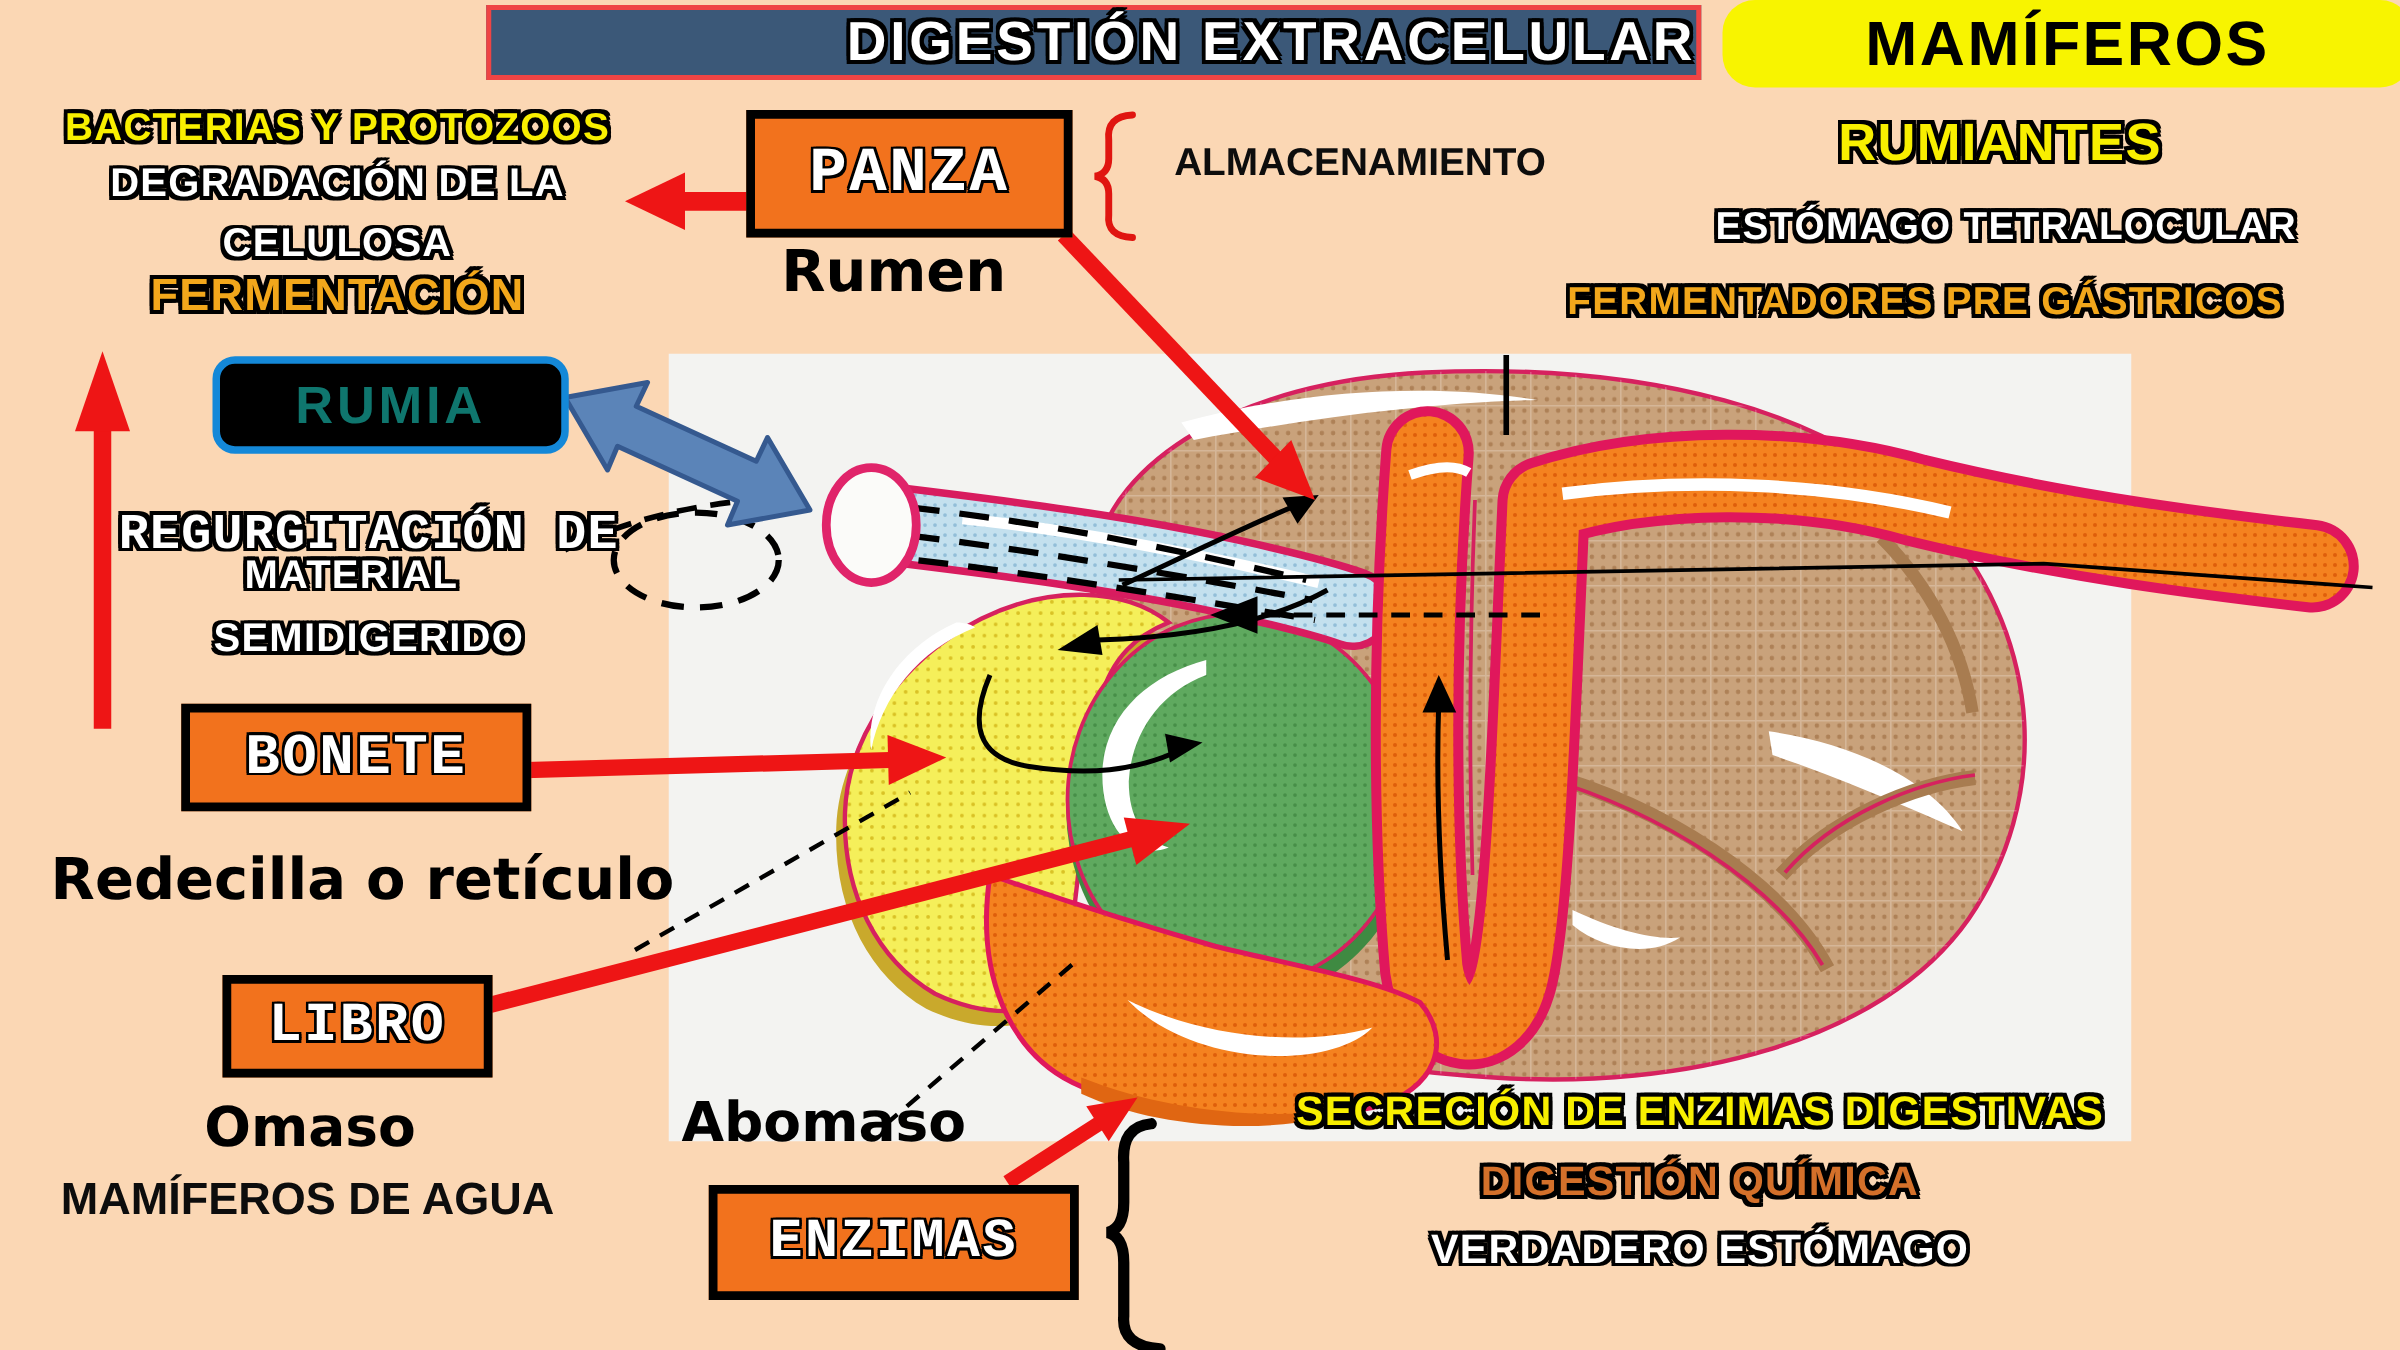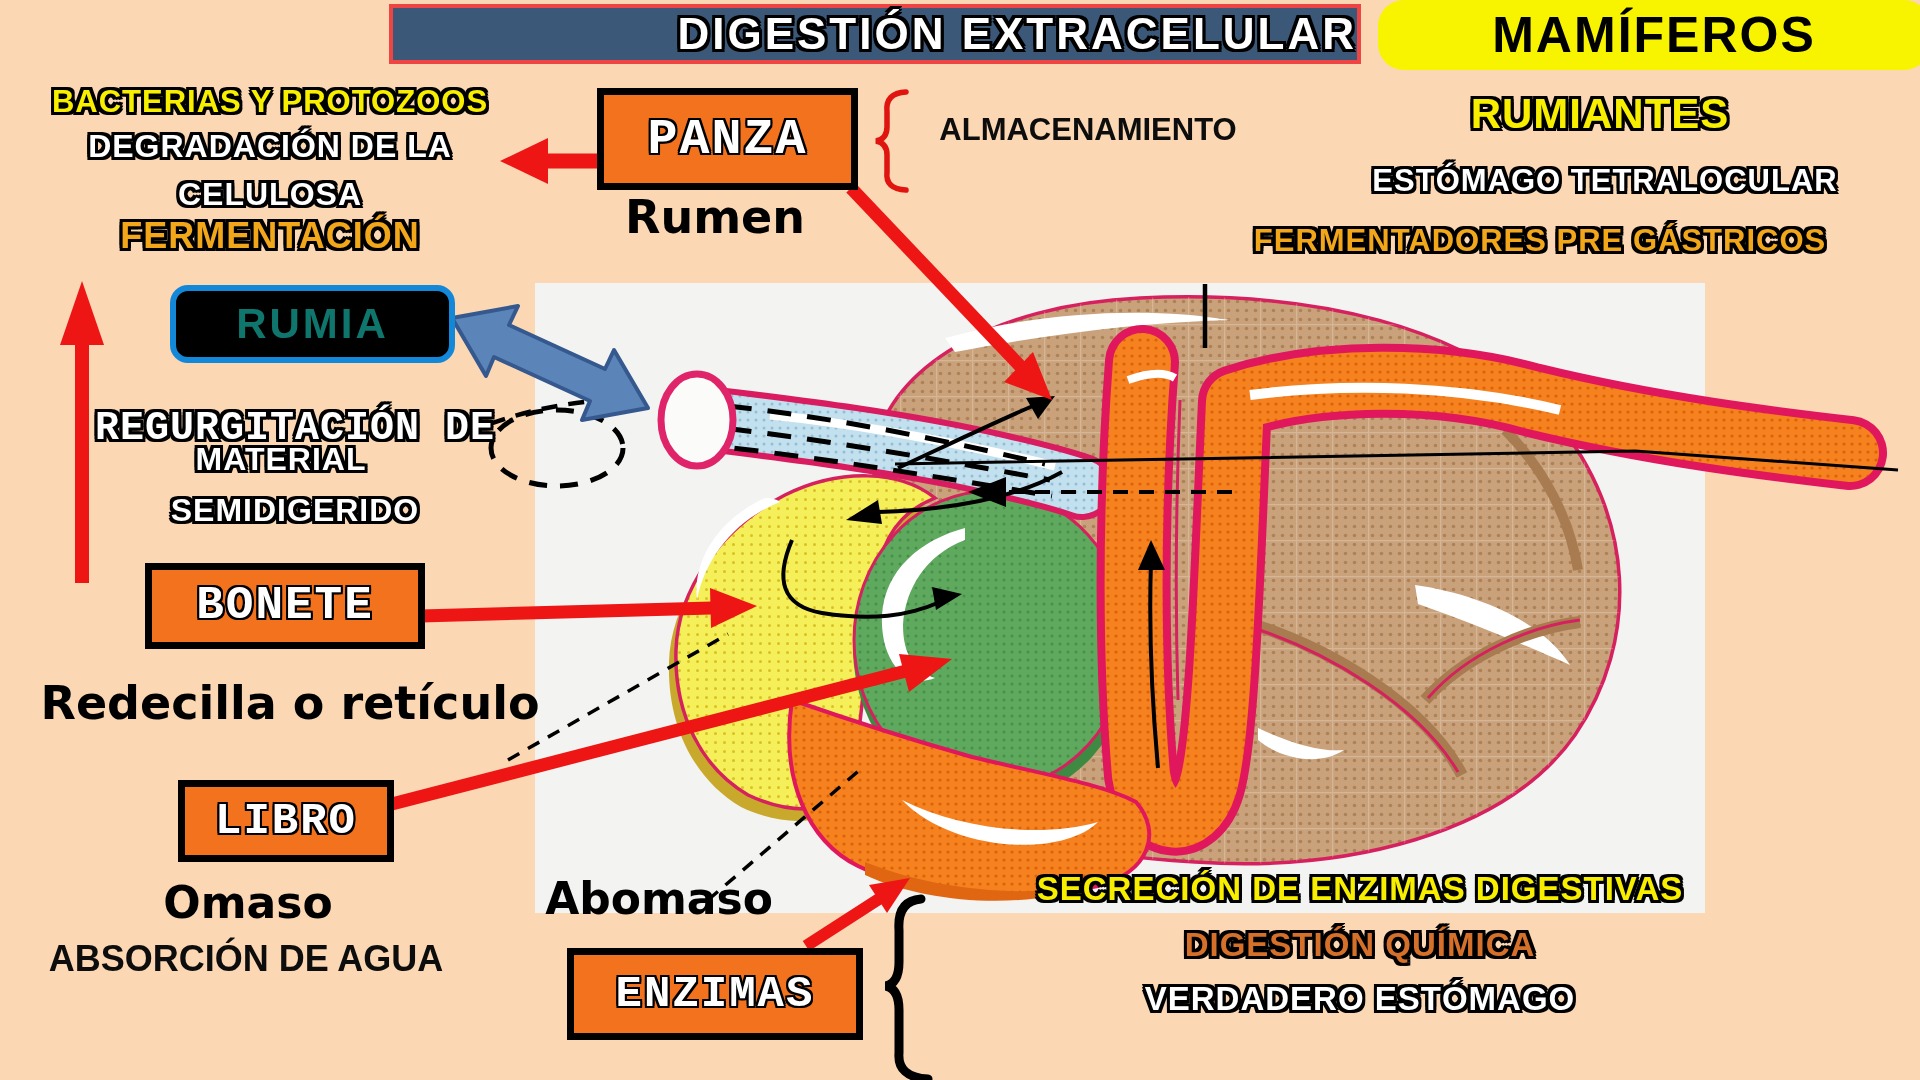--- a/index.html
+++ b/index.html
@@ -217,21 +217,21 @@
 
   <div class="obox" style="left:103px;top:563px;width:280px;height:86px;font-size:46px;margin-left:42px;">
     <span class="o2">BONETE</span>
   </div>
   <div class="lbl heavy" style="left:10px;top:680px;width:560px;font-size:46px;">Redecilla o retículo</div>
 
   <div class="obox" style="left:137px;top:780px;width:216px;height:82px;font-size:44px;margin-left:41px;">
     <span class="o2">LIBRO</span>
   </div>
   <div class="lbl heavy" style="left:128px;top:880px;width:240px;font-size:44px;">Omaso</div>
-  <div class="lbl c-black" style="left:6px;top:940px;width:480px;font-size:36px;letter-spacing:0;">ABSORCIÓN DE AGUA</div>
+  <div class="lbl c-black" style="left:6px;top:940px;width:480px;font-size:36px;letter-spacing:0;">MAMÍFEROS DE AGUA</div>
 
   <div class="lbl heavy" style="left:518px;top:876px;width:282px;font-size:44px;">Abomaso</div>
   <div class="obox" style="left:567px;top:948px;width:296px;height:92px;font-size:44px;">
     <span class="o2">ENZIMAS</span>
   </div>
   <div class="lbl c-yellow o3" style="left:920px;top:872px;width:880px;font-size:33px;">SECRECIÓN DE ENZIMAS DIGESTIVAS</div>
   <div class="lbl c-orange o3" style="left:1065px;top:928px;width:590px;font-size:33px;">DIGESTIÓN QUÍMICA</div>
   <div class="lbl c-white o3" style="left:1065px;top:982px;width:590px;font-size:33px;">VERDADERO ESTÓMAGO</div>
 
 </div>

